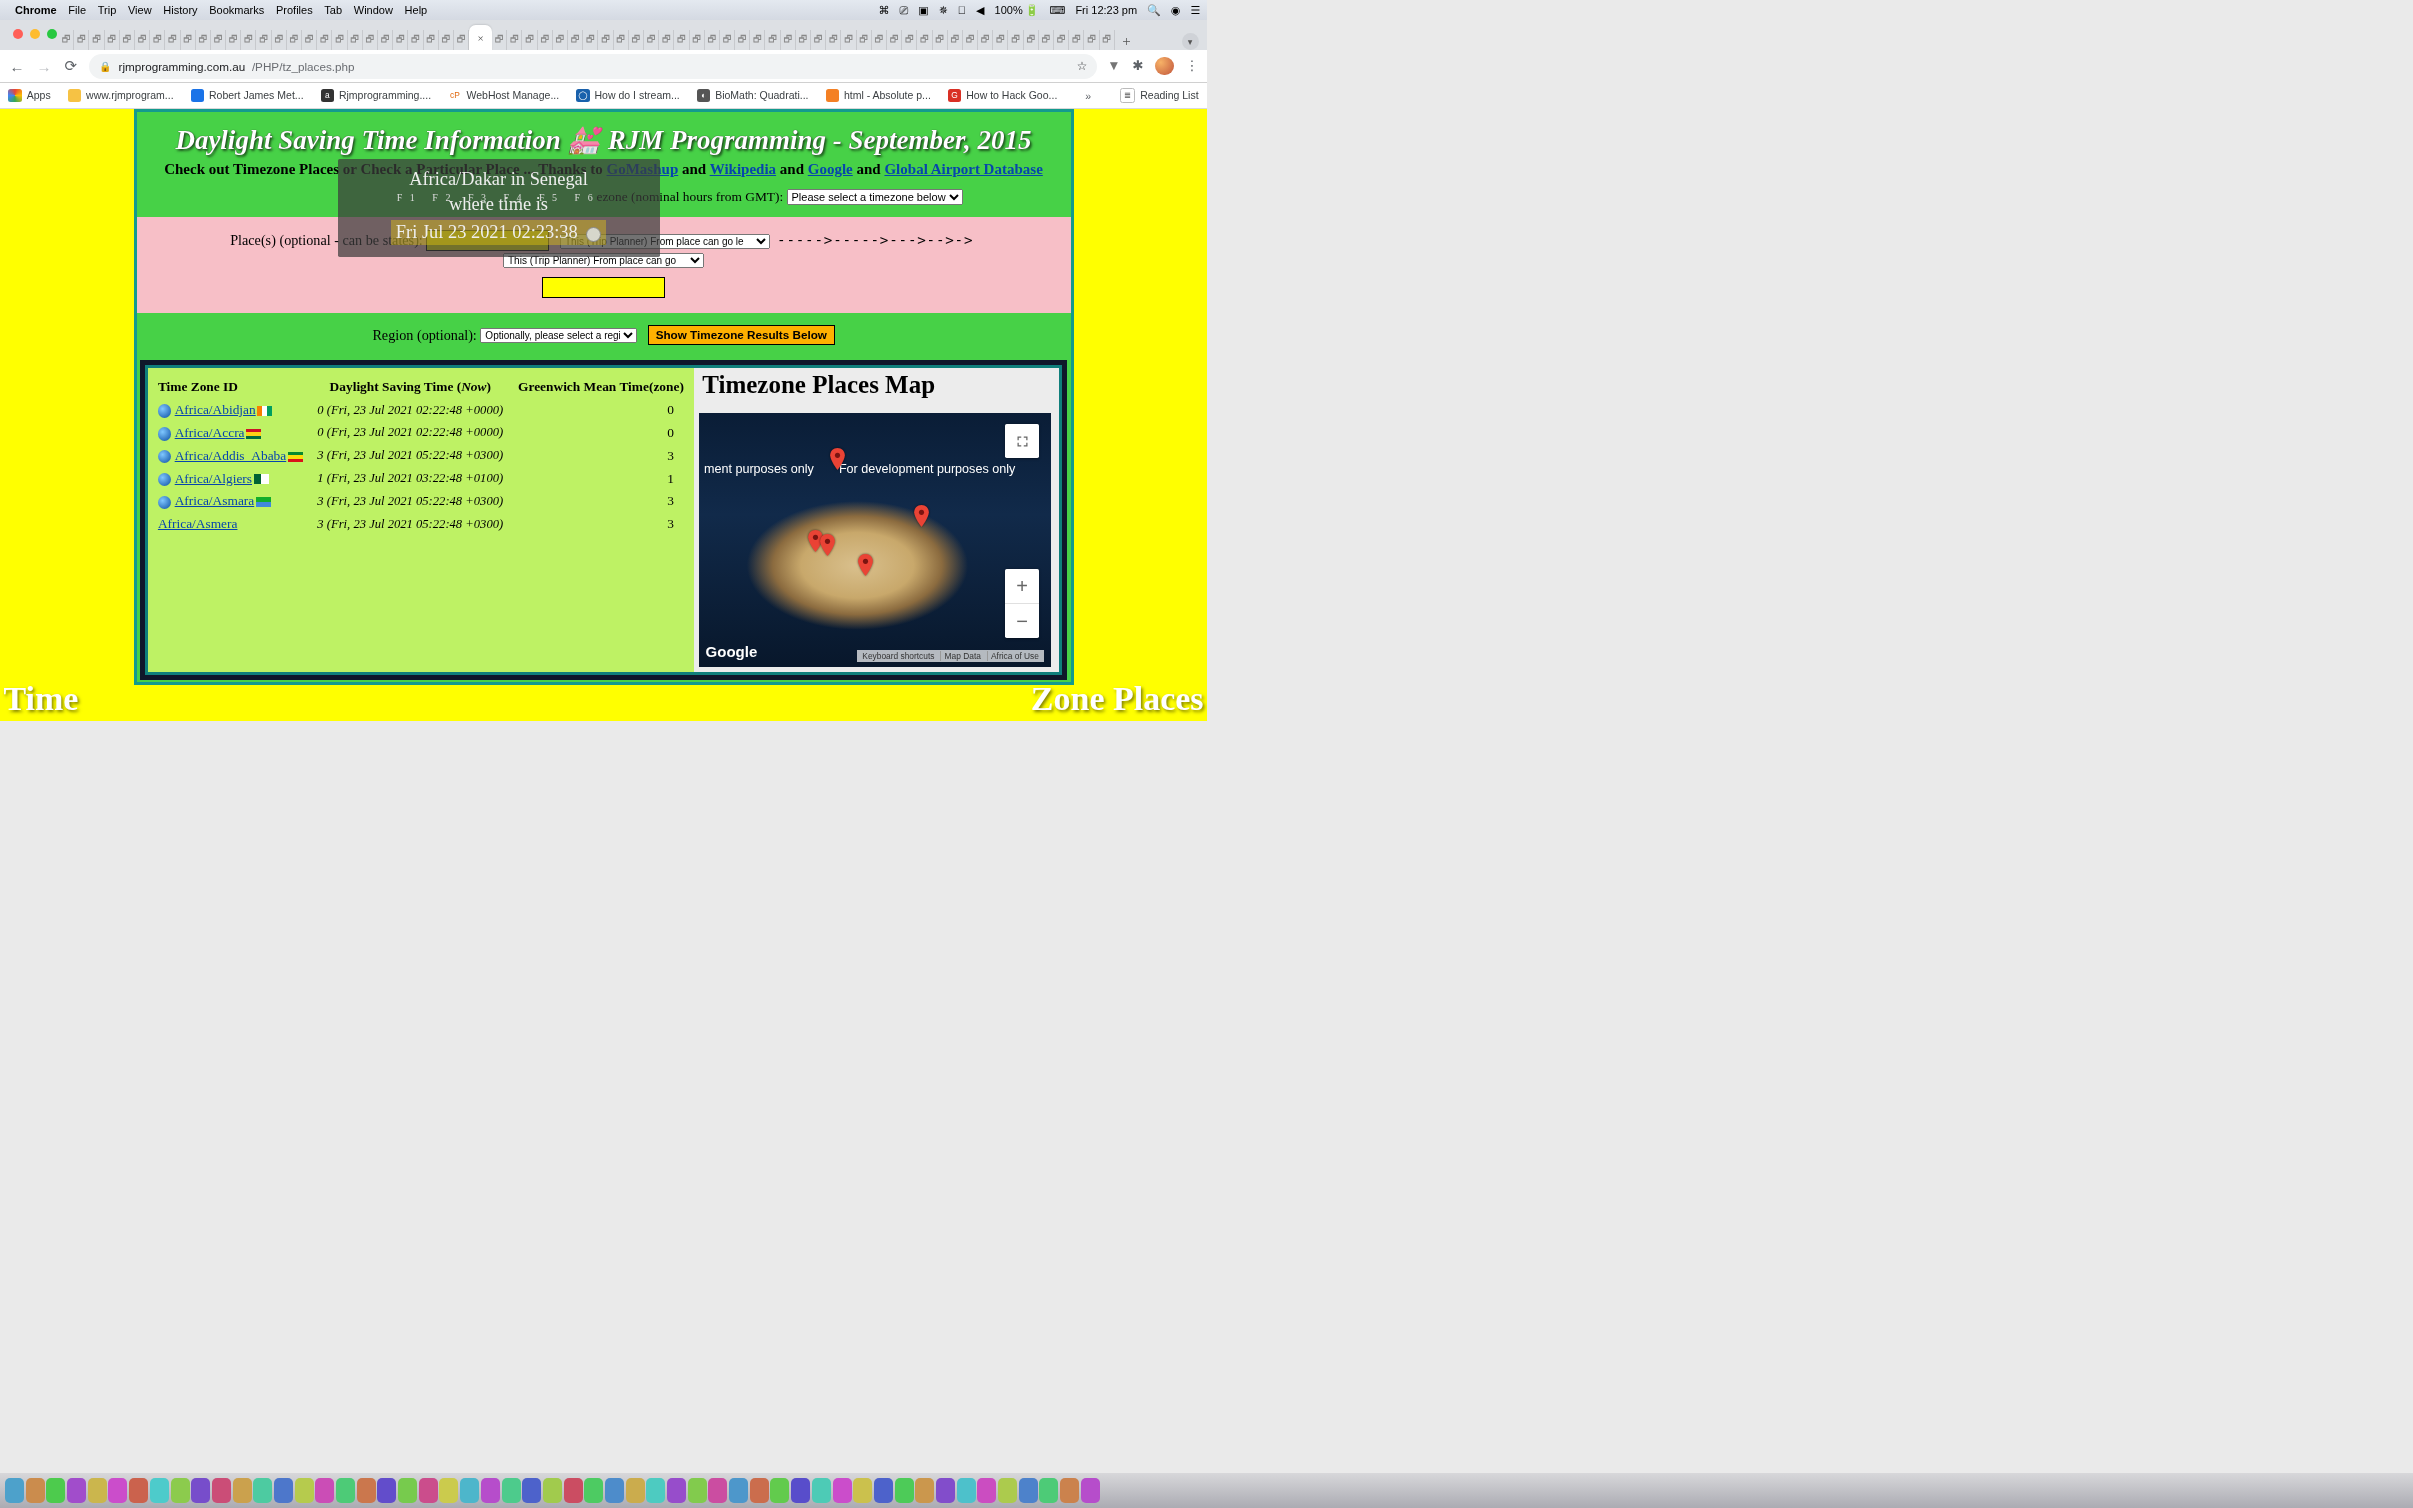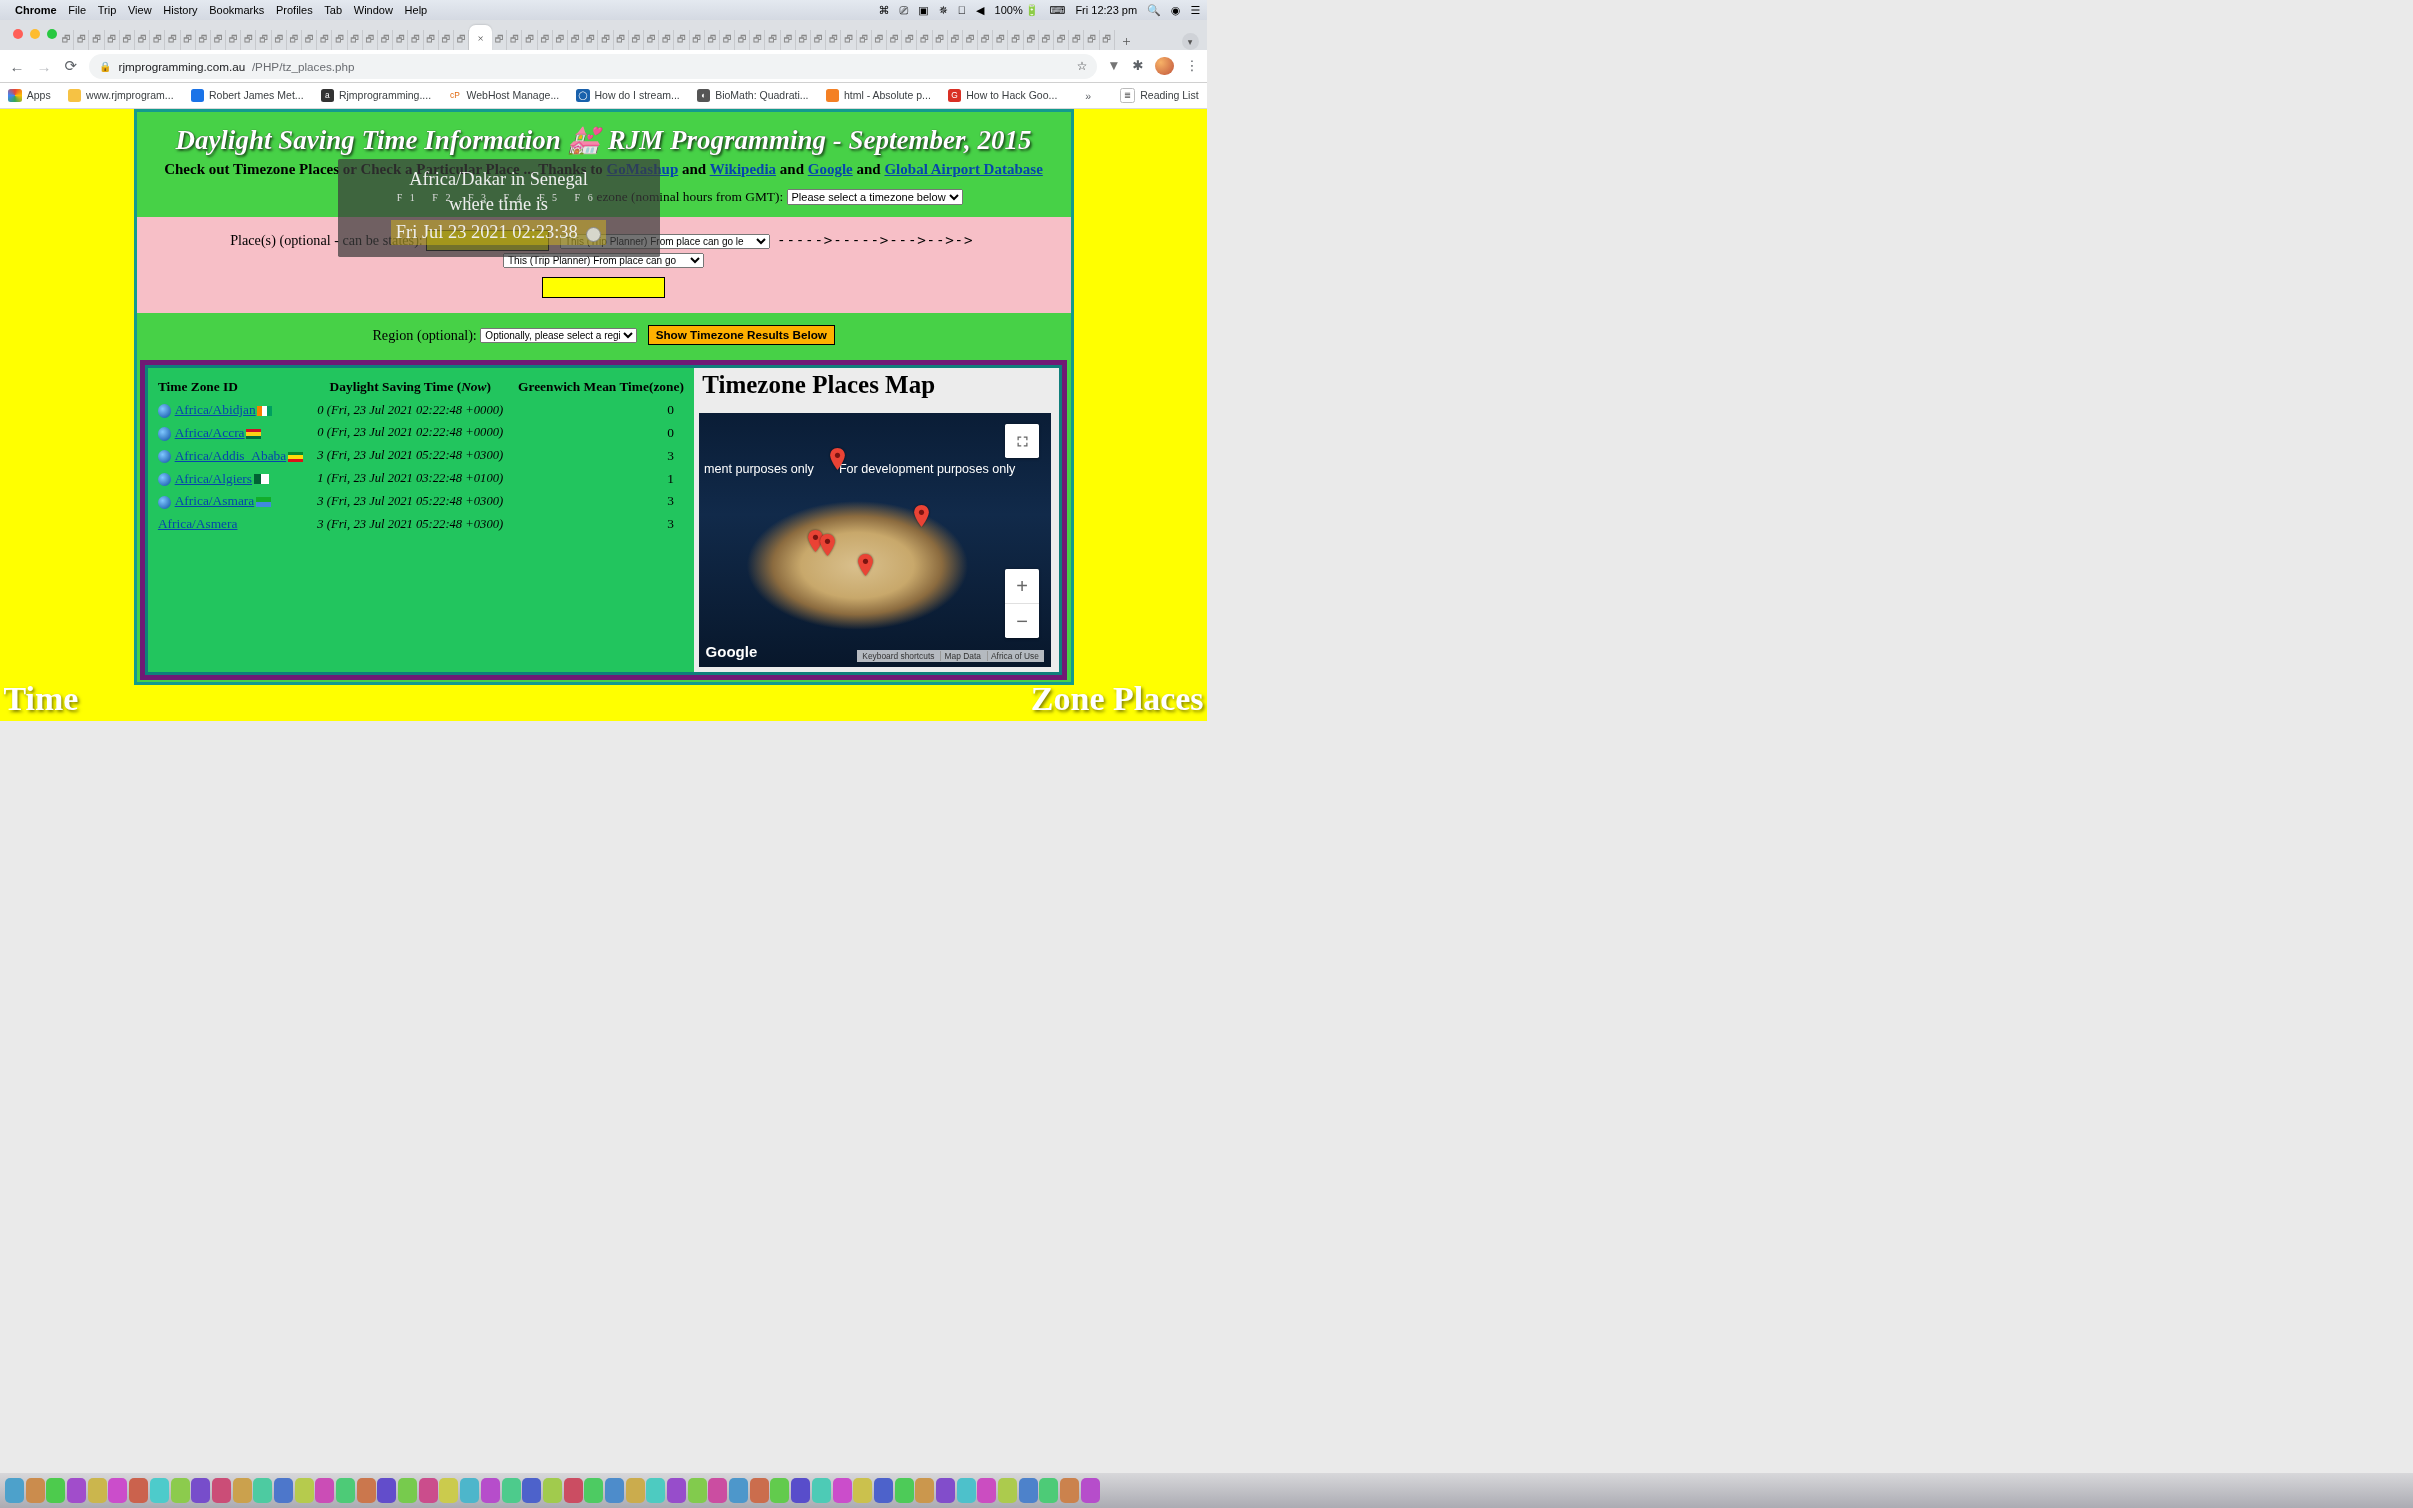--- a/index.html
+++ b/index.html
@@ -82,21 +82,21 @@
   .pinkband { background:#f7bfc7; padding:13.4px 8.4px 15px 8.4px; text-align:center; font-size:14.2px;}
   .pinkband .lbl{font-weight:normal;}
   .pinkband input[type=text]{background:#ffff00;border:1.7px solid #000;height:17px;width:117px;}
   .pinkband select{font-family:Arial,sans-serif;font-size:10px;}
   .pinkband .sep{letter-spacing:0.8px;font-family:monospace;}
   .pink-second{margin-top:8.4px;}
   .regionrow{ text-align:center; font-size:14.2px; padding:11.7px 0;}
   .regionrow select{font-family:Arial,sans-serif;font-size:10px;}
   .regionrow .gobtn{background:#ffb000;border:1.7px solid #000;padding:2.5px 6.7px;font-family:Arial,sans-serif;font-size:11.7px;font-weight:bold;}
   .results-wrap{
-    background:#22c55e; border:5px solid #701a75; margin:3.4px 3.4px 0 3.4px; position:relative; height:310px; overflow:hidden;
+    background:#bef264; border:5px solid #0f172a; margin:3.4px 3.4px 0 3.4px; position:relative; height:310px; overflow:hidden;
   }
   .results-inner{display:flex; height:100%;}
   .table-side{flex:0 0 536px; padding:8.4px 5px; border:3.4px solid #0f7f7b; border-right:none; position:relative;}
   table.tz{width:100%; border-collapse:collapse; font-size:13.4px;}
   table.tz th{text-align:left;font-weight:bold;font-size:13.4px;padding:3.4px 5px;}
   table.tz th .now{font-style:italic;}
   table.tz td{padding:3.4px 5px; vertical-align:middle;}
   table.tz td.dst{text-align:center;font-style:italic;font-size:12.6px;}
   table.tz td.gmt{text-align:right;padding-right:15px;}
   .tzlink{color:#0645ad;text-decoration:underline;}

